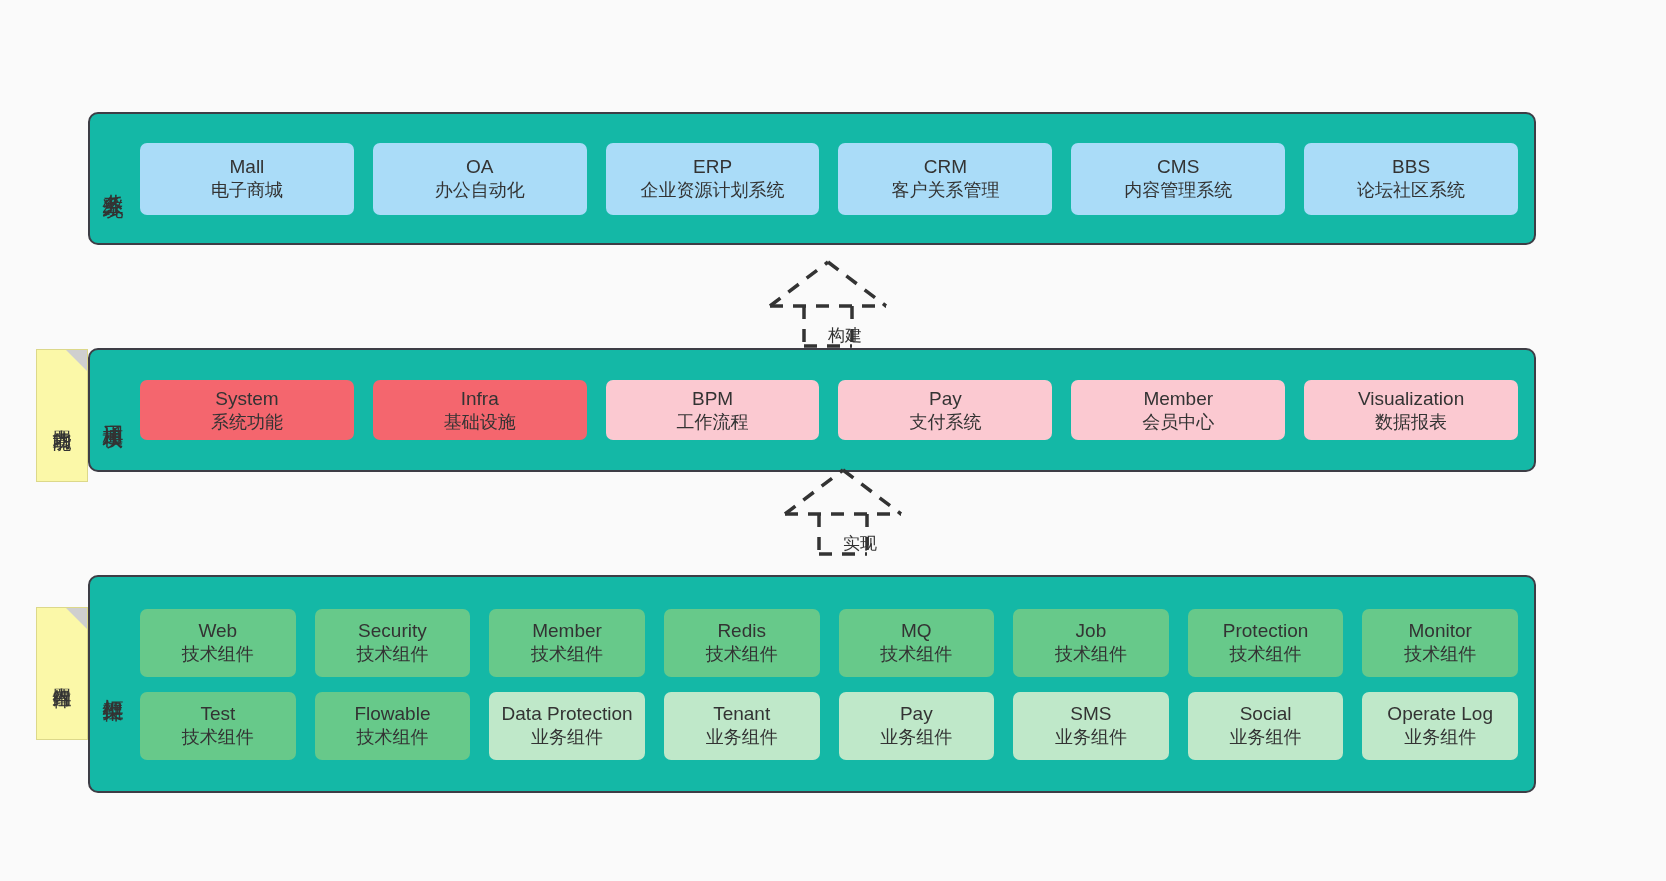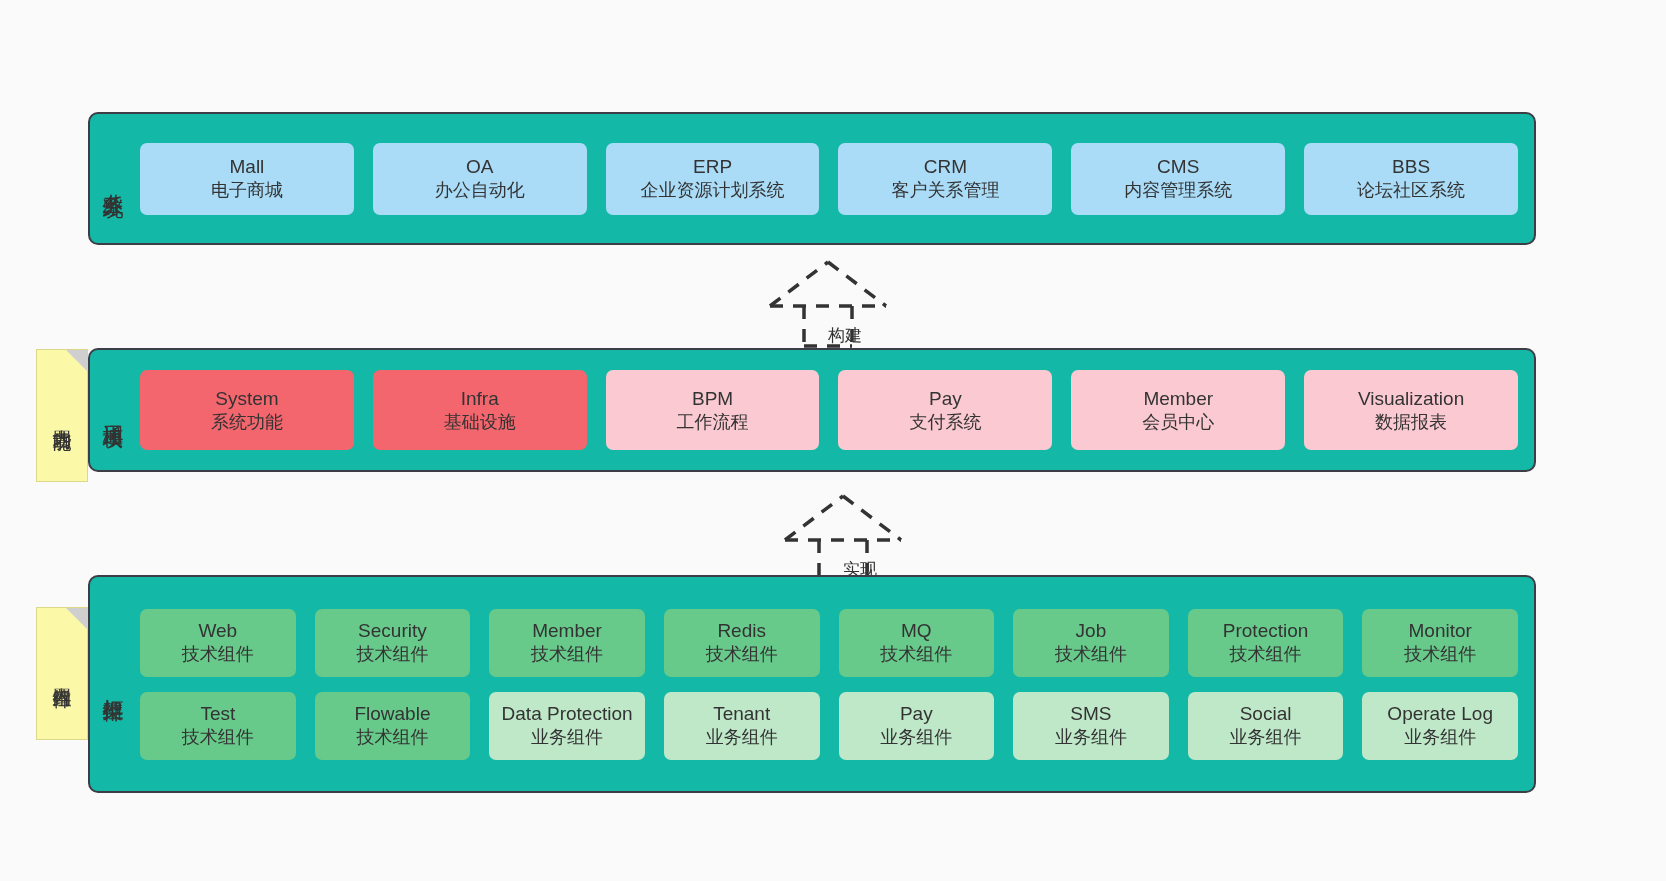--- a/index.html
+++ b/index.html
@@ -91,21 +91,21 @@
   .card.pink        { background: #fbc9d1; }
   .card.green       { background: #67c98a; }
   .card.lightgreen  { background: #bfe8c9; }
 
   
   #layer-business  { left: 88px; top: 112px;  width: 1448px; height: 133px; }
   #layer-modules   { left: 88px; top: 348px;  width: 1448px; height: 124px; }
   #layer-framework { left: 88px; top: 575px;  width: 1448px; height: 218px; }
 
   #layer-business  .layer-body .card { height: 72px; }
-  #layer-modules   .layer-body .card { height: 80px; }
+  #layer-modules   .layer-body .card { height: 60px; }
   #layer-framework .layer-body .card { height: 68px; }
 
   
   .note {
     position: absolute;
     width: 52px;
     background: #fbf8a8;
     border: 1px solid #dcd88a;
     box-sizing: border-box;
     display: flex;
@@ -142,21 +142,21 @@
     left: 68px;
     top: 36px;
     font-size: 17px;
     color: #333;
     background: transparent;
     white-space: nowrap;
     user-select: none;
     margin-top: 32px;
   }
   #arrow-build     { left: 760px; top: 256px; }
-  #arrow-implement { left: 775px; top: 490px; }
+  #arrow-implement { left: 775px; top: 464px; }
 </style>
 </head>
 <body>
 
 <div class="canvas">
 
   <div class="layer" id="layer-business">
     <div class="layer-title">业务系统</div>
     <div class="layer-body">
       <div class="row">

